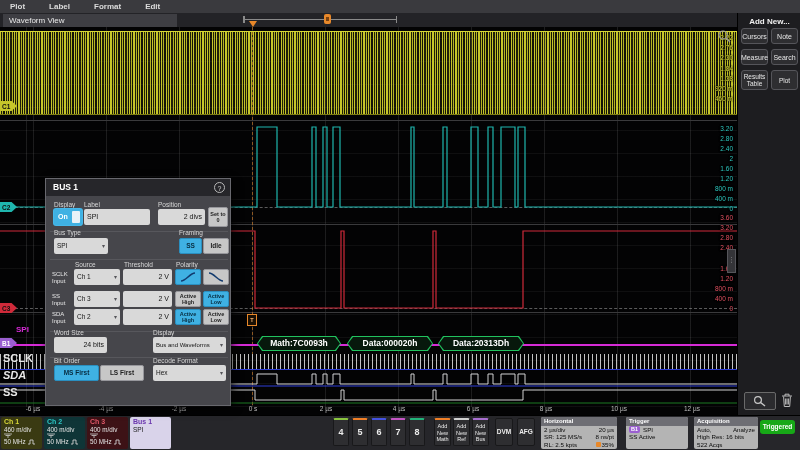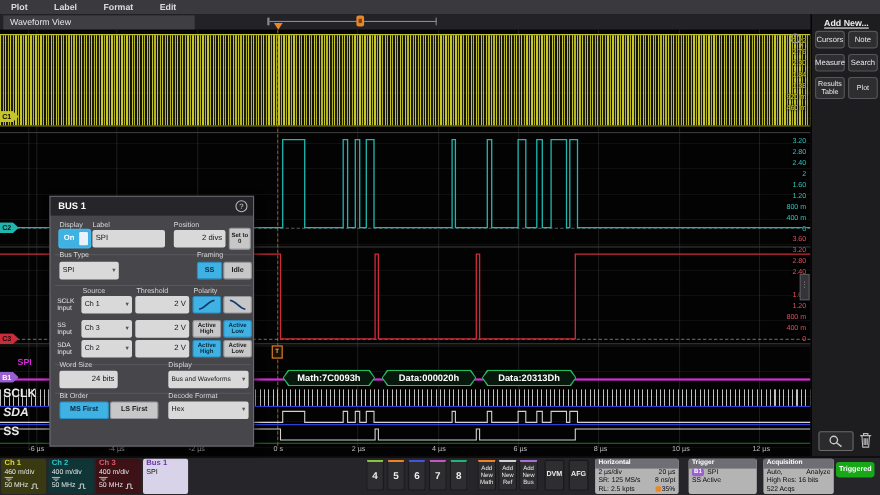--- a/index.html
+++ b/index.html
@@ -48,21 +48,21 @@
   #lbl-sclk{top:325px;}#lbl-sda{top:342px;font-style:italic;}#lbl-ss{top:359px;}
   .scl{position:absolute;right:4px;height:7px;font-size:6.5px;line-height:7px;text-align:right;z-index:5;text-shadow:0 0 2px #000,0 0 2px #000;}
   .scl.c1{color:#d8d838;}.scl.c2{color:#2cc6be;}.scl.c3{color:#e05060;}
   .tlbl{position:absolute;top:378px;width:30px;margin-left:-15px;text-align:center;font-size:6.5px;color:#bdbdbd;z-index:3;}
   #tmark{left:247px;top:287px;width:8px;height:10px;border:1.5px solid var(--orange);color:#f0b070;font-size:5.5px;font-weight:bold;text-align:center;line-height:10px;z-index:6;background:#1a1004;}
   #grip{left:727px;top:222px;width:7px;height:22px;background:#343438;border:1px solid #55555a;color:#9a9a9a;font-size:7px;line-height:20px;text-align:center;z-index:6;}
   #plot-zoom-ico{left:717px;top:2px;z-index:6;}
 
   
   #sidebar{left:737px;top:13px;width:63px;height:402px;background:#1d1d20;border-left:1px solid #000;box-sizing:border-box;}
-  #sb-title{left:0;top:4px;width:63px;text-align:center;font-size:8px;font-weight:bold;color:#f0f0f0;text-decoration:underline;}
+  #sb-title{left:0;top:4px;width:63px;text-align:center;font-size:8px;font-weight:bold;color:#f0f0f0;}
   .sbtn{width:27px;height:16px;background:#2e2e31;border:1px solid #55555a;border-radius:3px;color:#e8e8e8;font-size:7px;display:flex;align-items:center;justify-content:center;text-align:center;box-sizing:border-box;}
   .sbtn.tall{height:20px;font-size:6.5px;line-height:7px;}
   #sb-zoom{left:6px;top:379px;width:30px;height:16px;background:#2b2b2e;border:1px solid #6a6a6a;border-radius:2px;display:flex;align-items:center;justify-content:center;}
   #sb-trash{left:42px;top:379px;width:14px;height:16px;}
 
   
   #dialog{left:45px;top:178px;width:186px;height:228px;background:#46464b;border:1px solid #68686e;box-shadow:2px 3px 8px rgba(0,0,0,.7);z-index:20;box-sizing:border-box;}
   #dlg-title{left:0;top:0;width:184px;height:17px;background:#26262a;color:#fff;font-size:8.5px;font-weight:bold;line-height:17px;padding-left:7px;box-sizing:border-box;}
   #dlg-help{right:5px;top:3px;width:11px;height:11px;border:1px solid #b8b8b8;border-radius:50%;color:#d0d0d0;font-size:7px;text-align:center;line-height:11px;box-sizing:border-box;}
   .dl{color:#d8d8d8;font-size:6.5px;}

